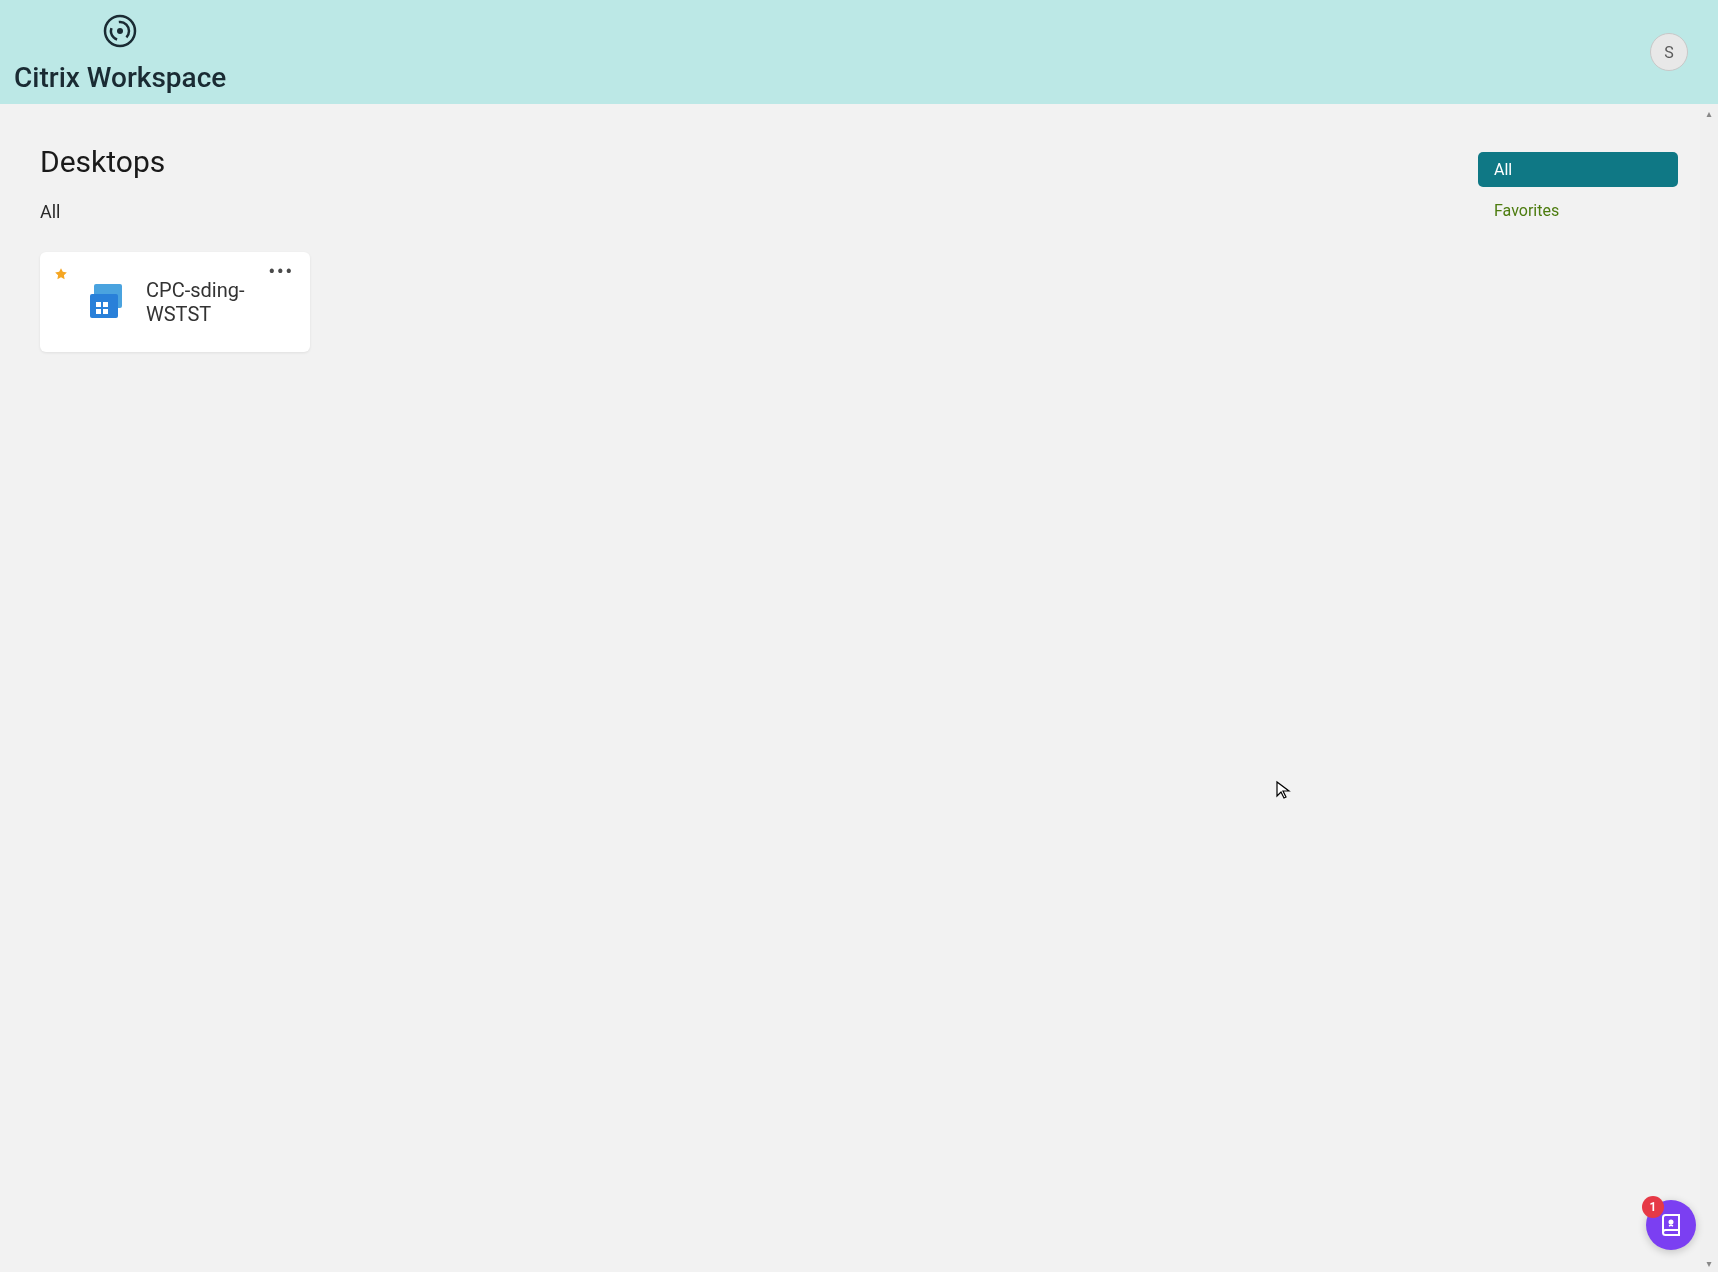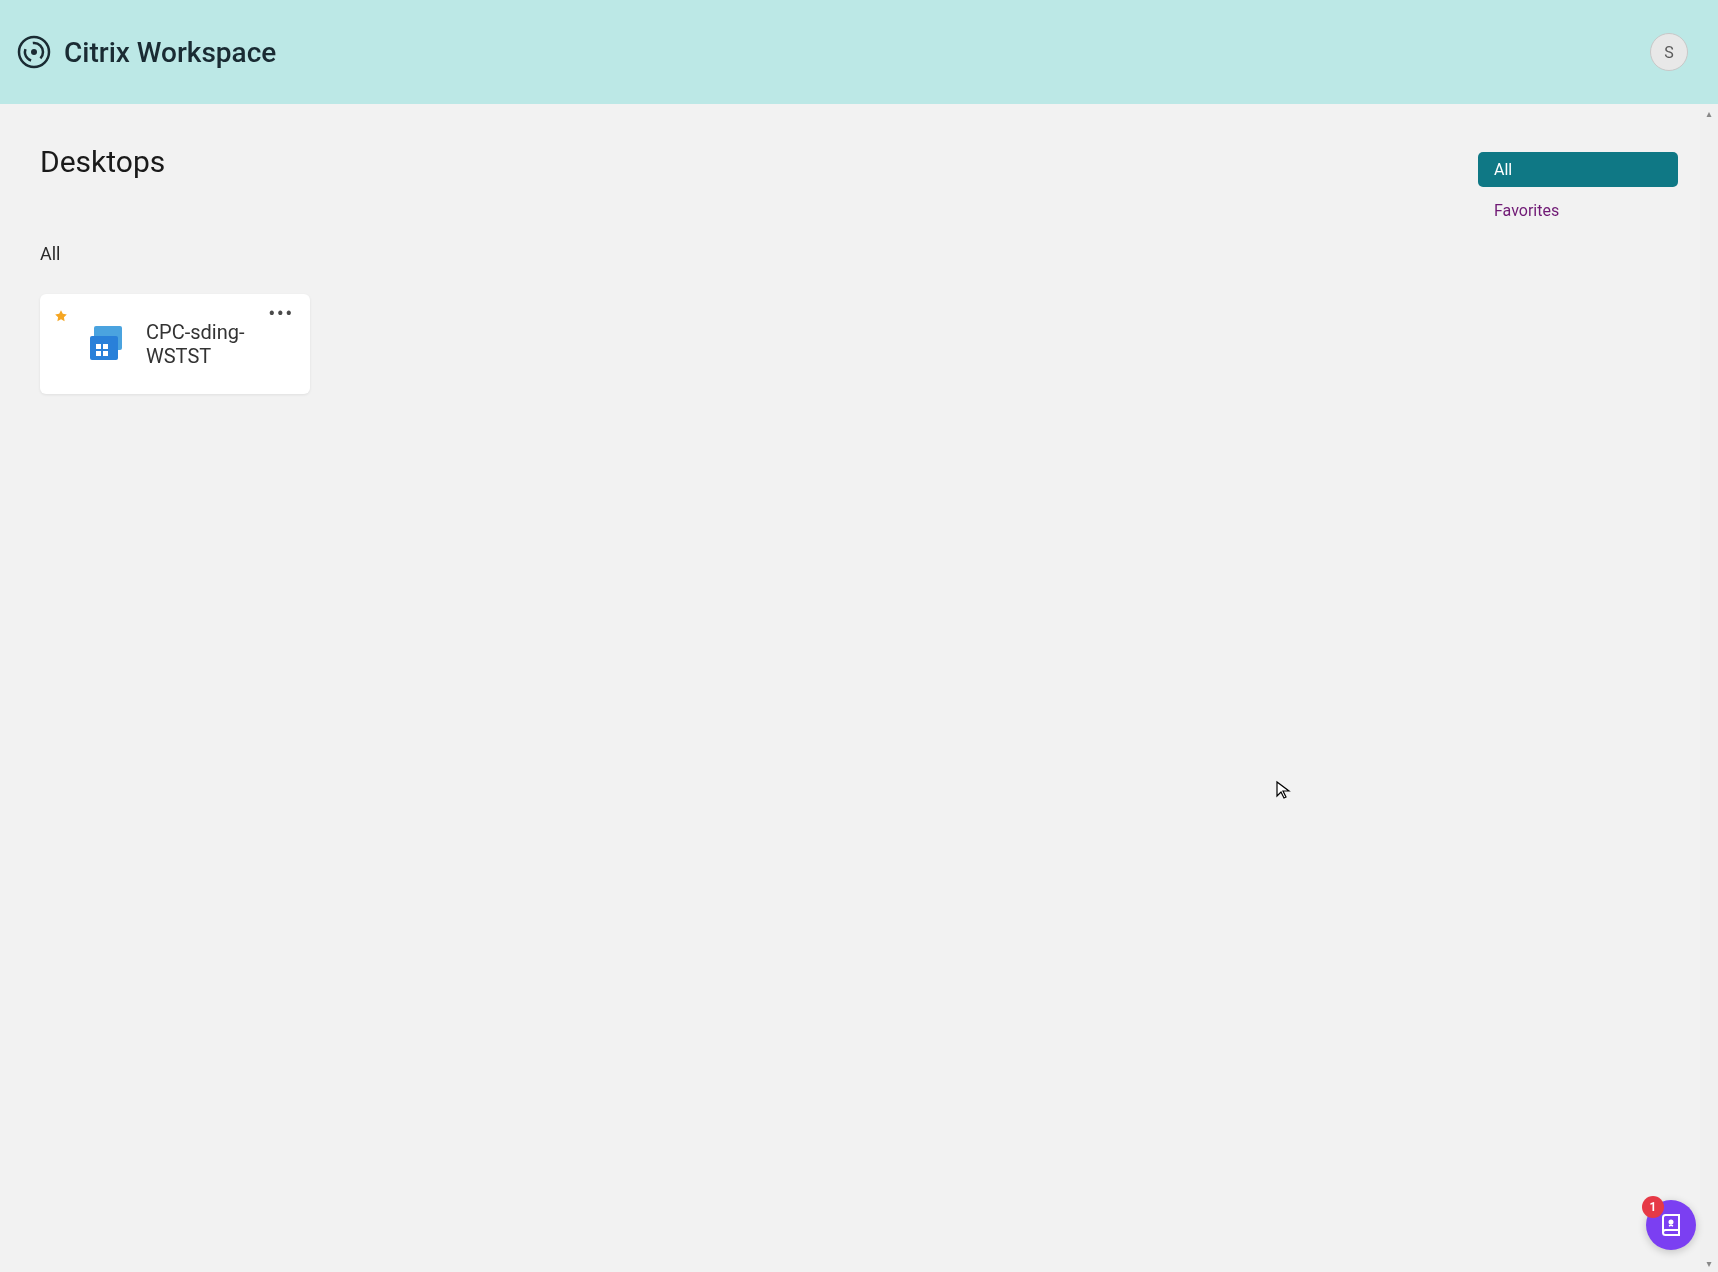--- a/index.html
+++ b/index.html
@@ -23,20 +23,21 @@
       display: flex;
       align-items: center;
       justify-content: space-between;
       padding: 0 30px 0 14px;
     }
     
     .logo-container {
       display: flex;
       align-items: center;
       gap: 10px;
+      flex-direction: column;
     }
     
     .logo-icon {
       width: 40px;
       height: 40px;
       display: flex;
       align-items: center;
       justify-content: center;
     }
     
@@ -68,21 +69,21 @@
     }
     
     .content-area {
       flex: 1;
     }
     
     .page-title {
       font-size: 30px;
       font-weight: 400;
       color: #1a1a1a;
-      margin-bottom: 64px;
+      margin-bottom: 22px;
     }
     
     .section-label {
       font-size: 18px;
       font-weight: 400;
       color: #2a2a2a;
       margin-bottom: 30px;
     }
     
     .desktop-card {
@@ -139,21 +140,21 @@
       flex-direction: column;
       gap: 6px;
       width: 200px;
     }
     
     .filter-tab {
       padding: 8px 16px;
       border-radius: 5px;
       font-size: 16px;
       cursor: pointer;
-      color: #701a75;
+      color: #4d7c0f;
     }
     
     .filter-tab.active {
       background-color: #0f7885;
       color: #ffffff;
     }
     
     .help-widget {
       position: absolute;
       bottom: 22px;

